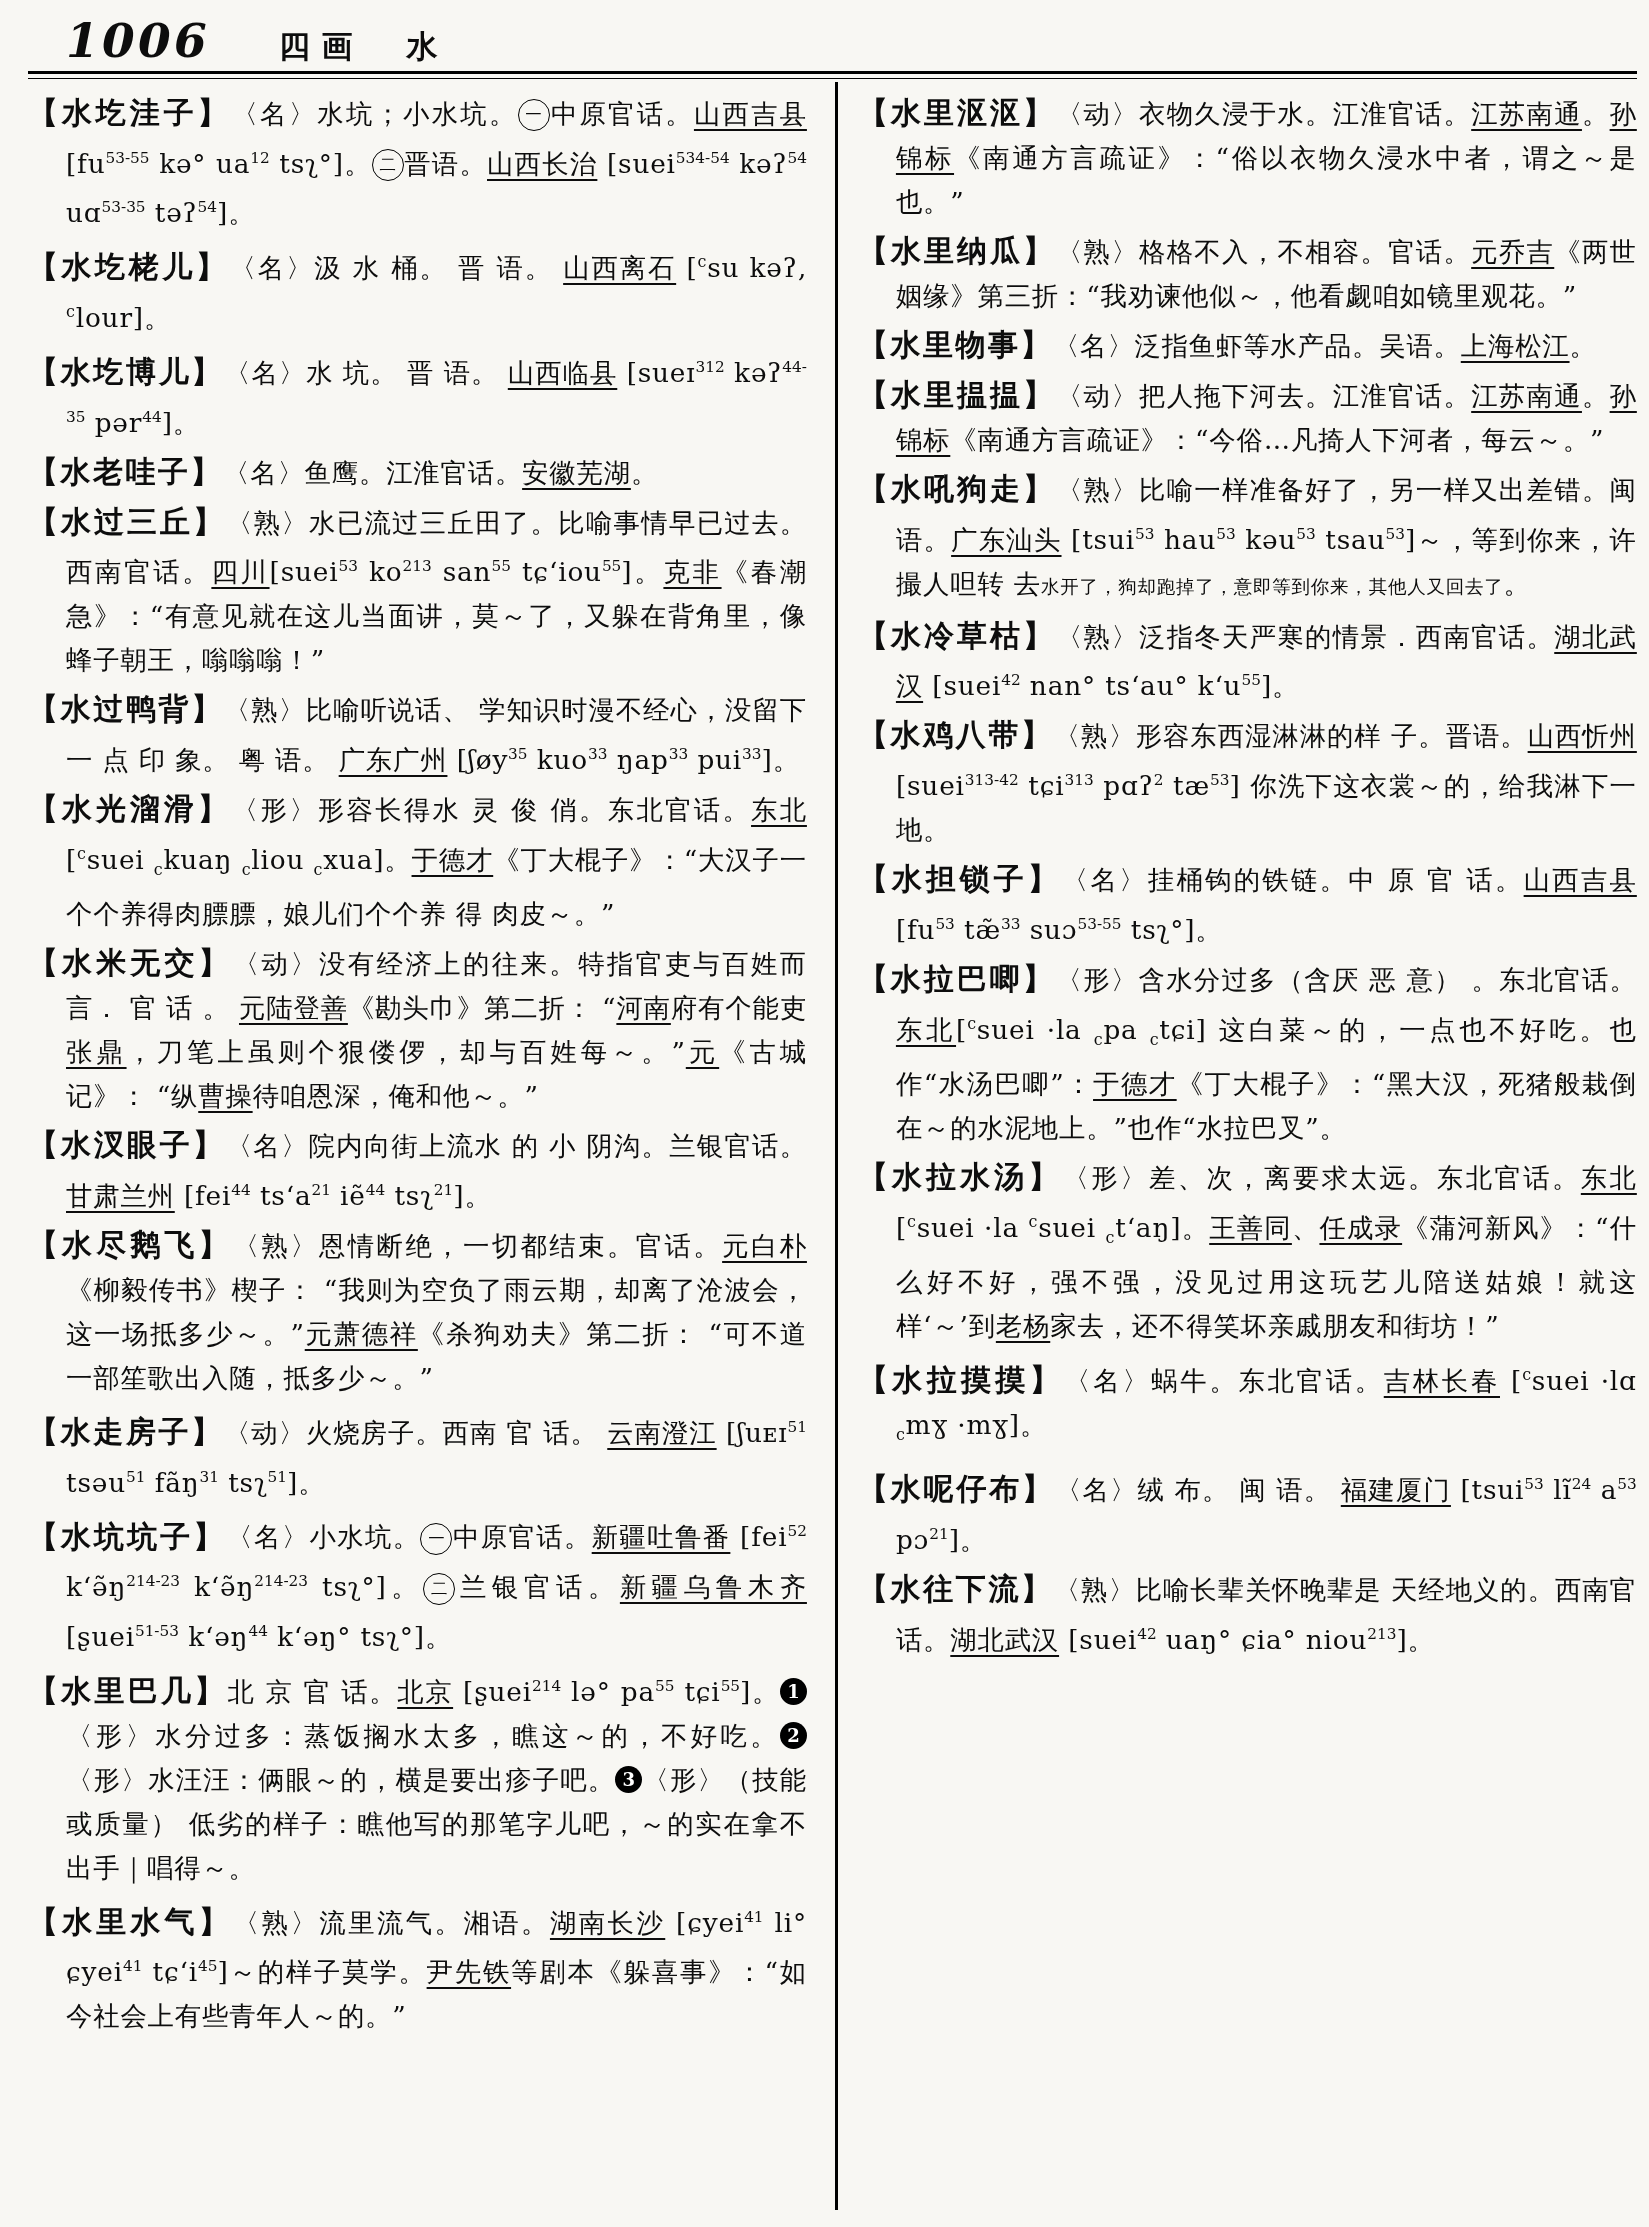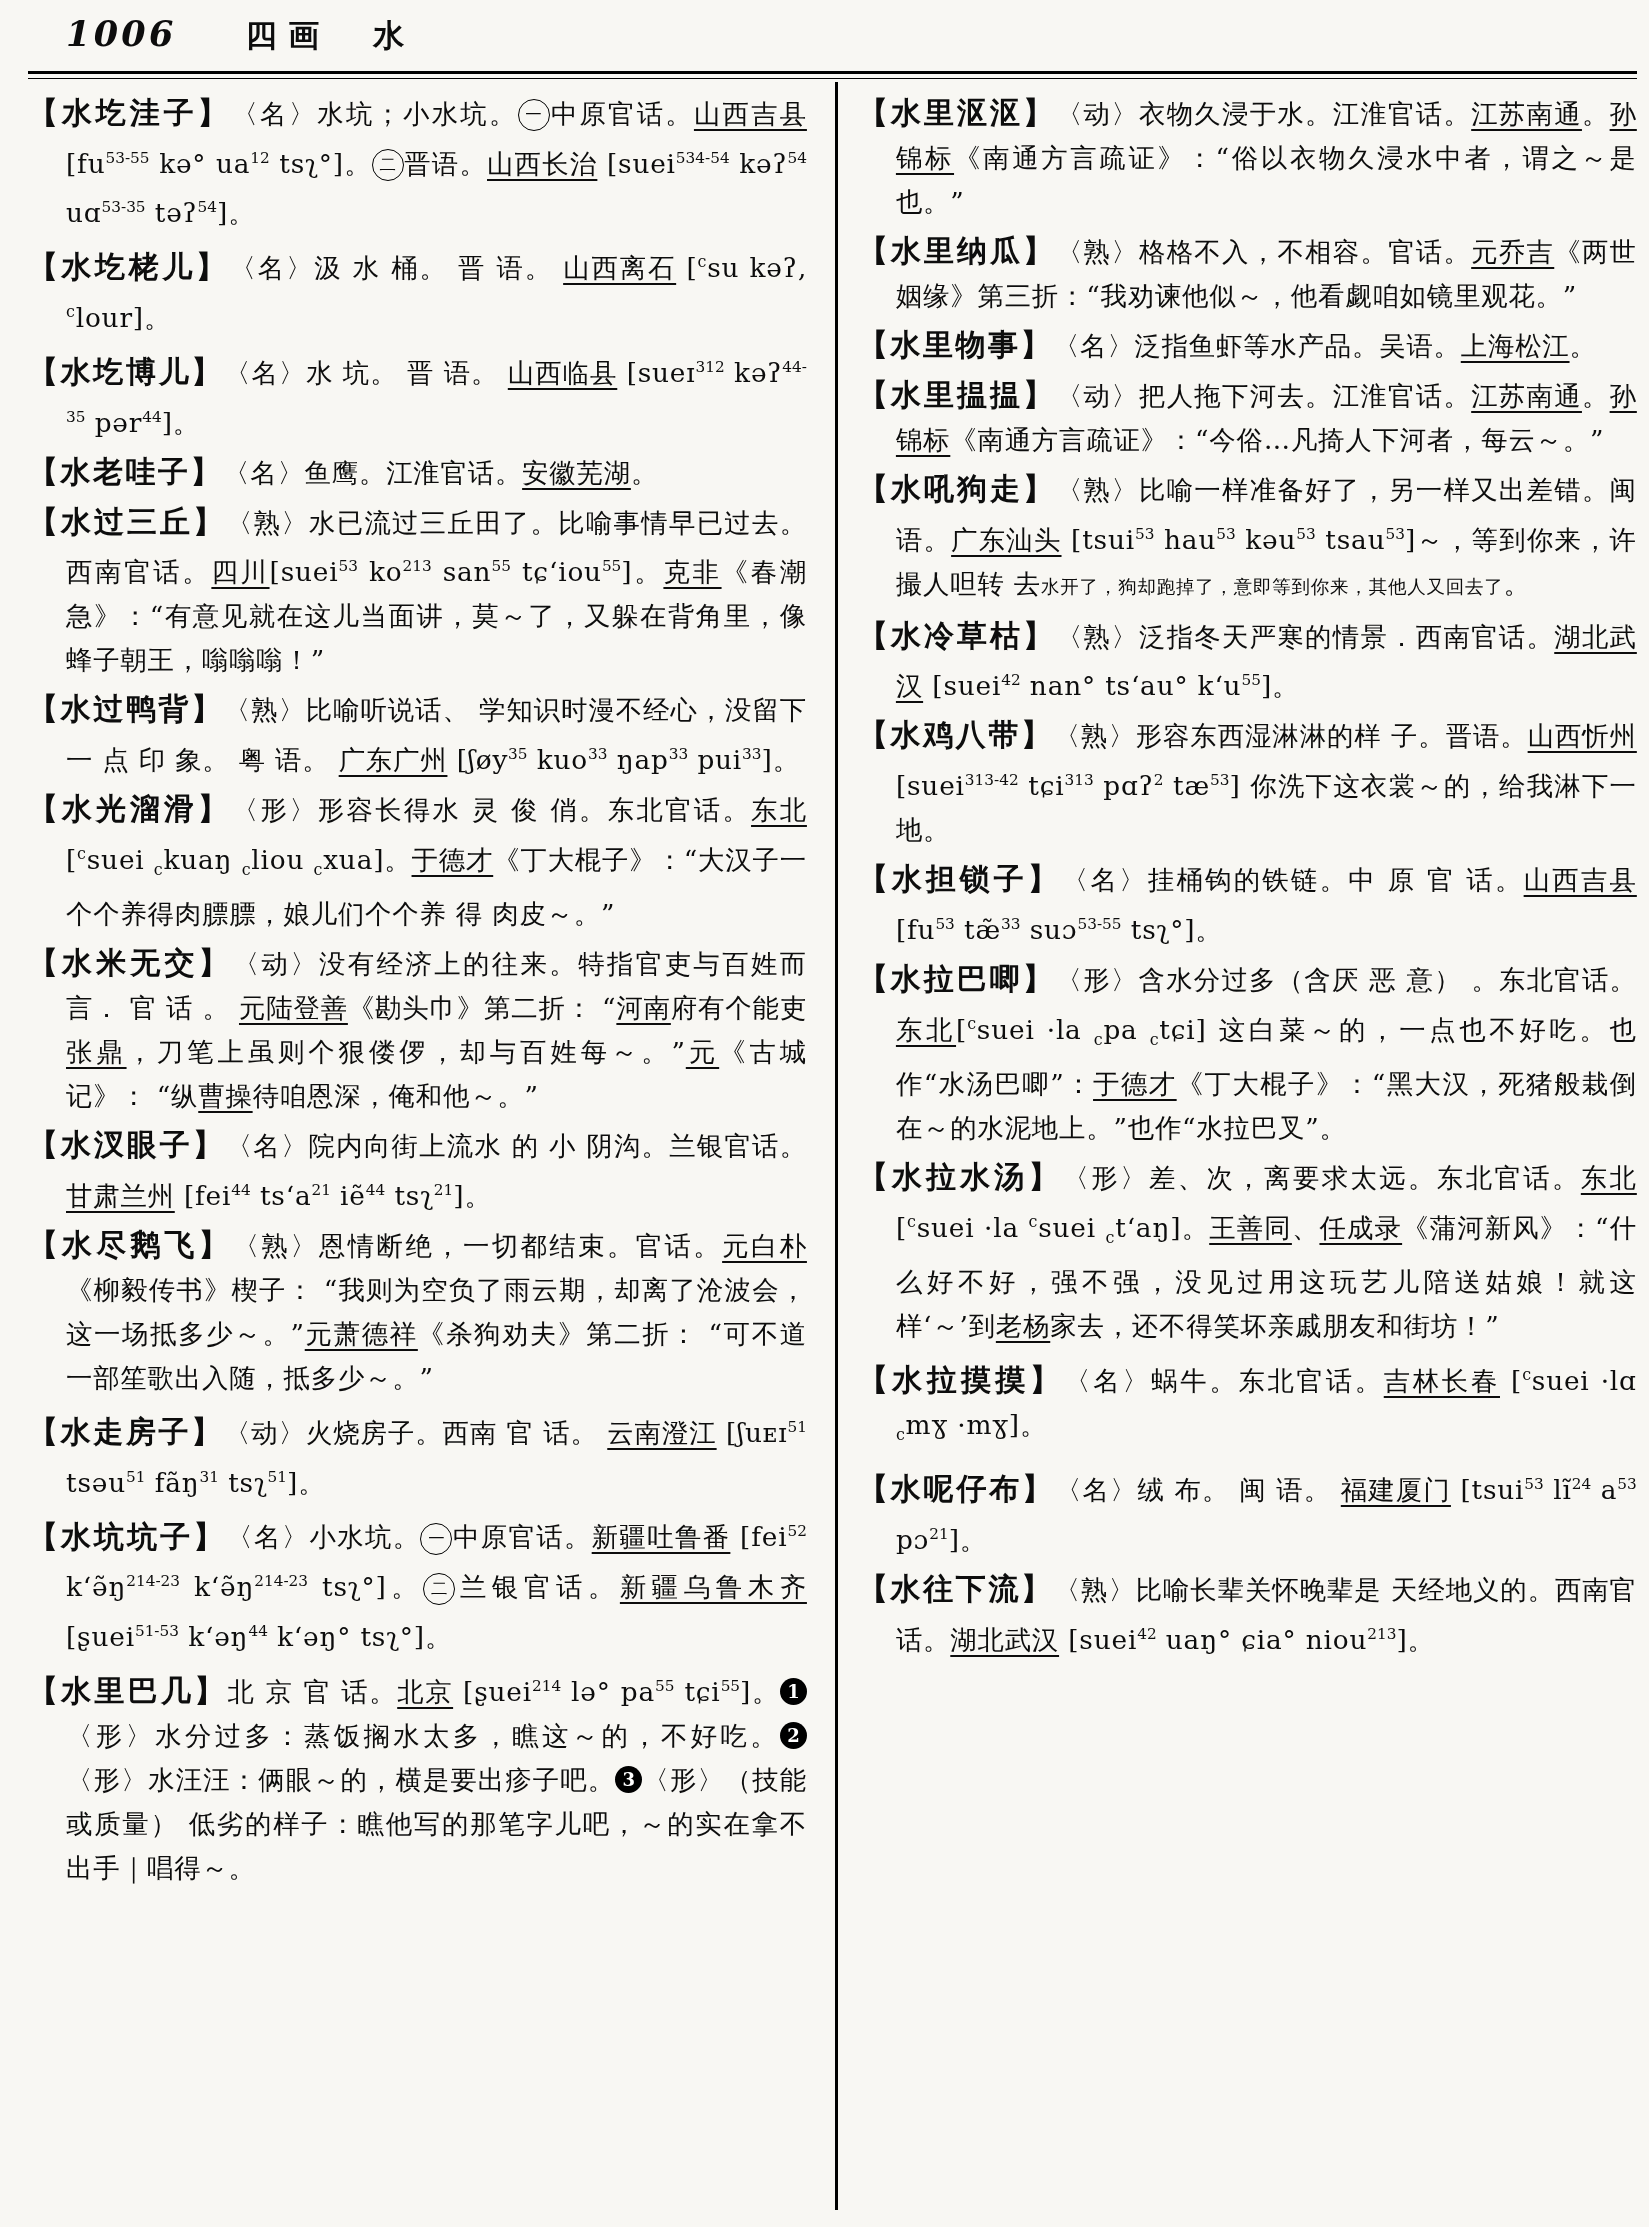--- a/index.html
+++ b/index.html
@@ -4,21 +4,21 @@
 <style>
   html,body{margin:0;padding:0;}
   body{
     width:1650px;height:2227px;
     background:#f8f7f3;color:#0d0d0d;
     font-family:"DejaVu Serif", serif;
     overflow:hidden;
   }
   .page{position:relative;width:1650px;height:2227px;box-sizing:border-box;padding:13.2px 13.2px 0 28px;}
   .pagehead{display:flex;align-items:baseline;gap:69px;padding-left:38px;height:53px;}
-  .pageno{font-size:35px;font-weight:bold;font-style:italic;letter-spacing:3.3px;}
+  .pageno{font-size:47px;font-weight:bold;font-style:italic;letter-spacing:3.3px;}
   .section{font-size:31px;font-weight:bold;letter-spacing:11.5px;text-align:center;}
   .headrule{height:4.1px;border-top:3.3px solid #000;border-bottom:0.8px solid #000;margin:5px 0 11.5px 0;width:1609px;}
   .cols{display:flex;}
   .col{width:784px;}
   .col.right{margin-left:51px;}
   .divider{position:absolute;left:835px;top:82px;width:2.5px;height:2128px;background:#000;}
   .entry{font-size:26.4px;line-height:44px;margin:0 0 5px 0;padding-left:38px;text-indent:-38px;text-align:justify;}
   .head{font-size:30px;font-weight:bold;letter-spacing:2.5px;}
   .body{letter-spacing:0.8px;}
   sup{font-size:58%;vertical-align:super;letter-spacing:0;}
@@ -49,20 +49,21 @@
         <p class="entry"><b class="head">【水老哇子】</b><span class="body">〈名〉鱼鹰。江淮官话。<u>安徽芜湖</u>。</span></p>
         <p class="entry"><b class="head">【水过三丘】</b><span class="body">〈熟〉水已流过三丘田了。比喻事情早已过去。西南官话。<u>四川</u>[suei<sup>53</sup> ko<sup>213</sup> san<sup>55</sup> tɕʻiou<sup>55</sup>]。<u>克非</u>《春潮急》：“有意见就在这儿当面讲，莫～了，又躲在背角里，像蜂子朝王，嗡嗡嗡！”</span></p>
         <p class="entry"><b class="head">【水过鸭背】</b><span class="body">〈熟〉比喻听说话、 学知识时漫不经心，没留下一 点 印 象。 粤 语。 <u>广东广州</u> [ʃøy<sup>35</sup> kuo<sup>33</sup> ŋap<sup>33</sup> pui<sup>33</sup>]。</span></p>
         <p class="entry"><b class="head">【水光溜滑】</b><span class="body">〈形〉形容长得水 灵 俊 俏。东北官话。<u>东北</u> [<i class="ch">c</i>suei <i class="cl">c</i>kuaŋ <i class="cl">c</i>liou <i class="cl">c</i>xua]。<u>于德才</u>《丁大棍子》：“大汉子一个个养得肉膘膘，娘儿们个个养 得 肉皮～。”</span></p>
         <p class="entry"><b class="head">【水米无交】</b><span class="body">〈动〉没有经济上的往来。特指官吏与百姓而言． 官 话 。 <u>元陆登善</u>《勘头巾》第二折： “<u>河南</u>府有个能吏<u>张鼎</u>，刀笔上虽则个狠偻㑩，却与百姓每～。”<u>元</u>《古城记》： “纵<u>曹操</u>待咱恩深，俺和他～。”</span></p>
         <p class="entry"><b class="head">【水汊眼子】</b><span class="body">〈名〉院内向街上流水 的 小 阴沟。兰银官话。<u>甘肃兰州</u> [fei<sup>44</sup> tsʻa<sup>21</sup> iẽ<sup>44</sup> tsʅ<sup>21</sup>]。</span></p>
         <p class="entry"><b class="head">【水尽鹅飞】</b><span class="body">〈熟〉恩情断绝，一切都结束。官话。<u>元白朴</u>《柳毅传书》楔子： “我则为空负了雨云期，却离了沧波会，这一场抵多少～。”<u>元萧德祥</u>《杀狗劝夫》第二折： “可不道一部笙歌出入随，抵多少～。”</span></p>
         <p class="entry"><b class="head">【水走房子】</b><span class="body">〈动〉火烧房子。西南 官 话。 <u>云南澄江</u> [ʃuᴇɪ<sup>51</sup> tsəu<sup>51</sup> fãŋ<sup>31</sup> tsʅ<sup>51</sup>]。</span></p>
         <p class="entry"><b class="head">【水坑坑子】</b><span class="body">〈名〉小水坑。<b class="circ">一</b>中原官话。<u>新疆吐鲁番</u> [fei<sup>52</sup> kʻə̃ŋ<sup>214-23</sup> kʻə̃ŋ<sup>214-23</sup> tsʅ°]。<b class="circ">二</b>兰银官话。<u>新疆乌鲁木齐</u> [ʂuei<sup>51-53</sup> kʻəŋ<sup>44</sup> kʻəŋ° tsʅ°]。</span></p>
         <p class="entry"><b class="head">【水里巴几】</b><span class="body">北 京 官 话。<u>北京</u> [ʂuei<sup>214</sup> lə° pa<sup>55</sup> tɕi<sup>55</sup>]。<b class="bn">1</b>〈形〉水分过多：蒸饭搁水太多，瞧这～的，不好吃。<b class="bn">2</b>〈形〉水汪汪：俩眼～的，横是要出疹子吧。<b class="bn">3</b>〈形〉（技能或质量） 低劣的样子：瞧他写的那笔字儿吧，～的实在拿不出手｜唱得～。</span></p>
+        <p class="entry"><b class="head">【水里水气】</b><span class="body">〈熟〉流里流气。湘语。<u>湖南长沙</u> [ɕyei<sup>41</sup> li° ɕyei<sup>41</sup> tɕʻi<sup>45</sup>]～的样子莫学。<u>尹先铁</u>等剧本《躲喜事》：“如今社会上有些青年人～的。”</span></p>
       </div>
     <div class="col right">
         <p class="entry"><b class="head">【水里沤沤】</b><span class="body">〈动〉衣物久浸于水。江淮官话。<u>江苏南通</u>。<u>孙锦标</u>《南通方言疏证》：“俗以衣物久浸水中者，谓之～是也。”</span></p>
         <p class="entry"><b class="head">【水里纳瓜】</b><span class="body">〈熟〉格格不入，不相容。官话。<u>元乔吉</u>《两世姻缘》第三折：“我劝谏他似～，他看觑咱如镜里观花。”</span></p>
         <p class="entry"><b class="head">【水里物事】</b><span class="body">〈名〉泛指鱼虾等水产品。吴语。<u>上海松江</u>。</span></p>
         <p class="entry"><b class="head">【水里揾揾】</b><span class="body">〈动〉把人拖下河去。江淮官话。<u>江苏南通</u>。<u>孙锦标</u>《南通方言疏证》：“今俗…凡掎人下河者，每云～。”</span></p>
         <p class="entry"><b class="head">【水吼狗走】</b><span class="body">〈熟〉比喻一样准备好了，另一样又出差错。闽语。<u>广东汕头</u> [tsui<sup>53</sup> hau<sup>53</sup> kəu<sup>53</sup> tsau<sup>53</sup>]～，等到你来，许撮人呾转 去<small>水开了，狗却跑掉了，意即等到你来，其他人又回去了</small>。</span></p>
         <p class="entry"><b class="head">【水冷草枯】</b><span class="body">〈熟〉泛指冬天严寒的情景．西南官话。<u>湖北武汉</u> [suei<sup>42</sup> nan° tsʻau° kʻu<sup>55</sup>]。</span></p>
         <p class="entry"><b class="head">【水鸡八带】</b><span class="body">〈熟〉形容东西湿淋淋的样 子。晋语。<u>山西忻州</u> [suei<sup>313-42</sup> tɕi<sup>313</sup> pɑʔ<sup>2</sup> tæ<sup>53</sup>] 你洗下这衣裳～的，给我淋下一地。</span></p>
         <p class="entry"><b class="head">【水担锁子】</b><span class="body">〈名〉挂桶钩的铁链。中 原 官 话。<u>山西吉县</u> [fu<sup>53</sup> tæ̃<sup>33</sup> suɔ<sup>53-55</sup> tsʅ°]。</span></p>

